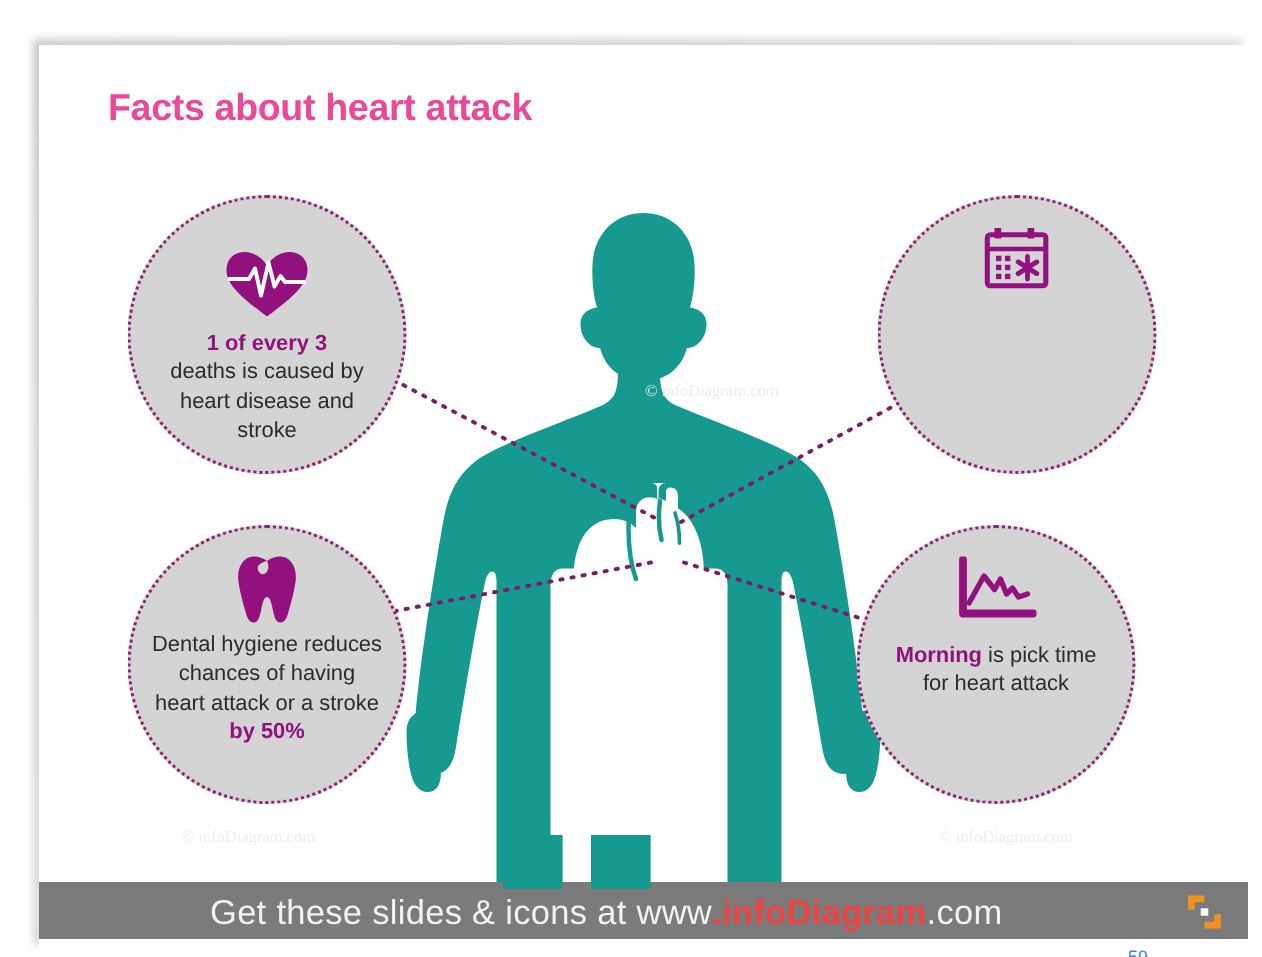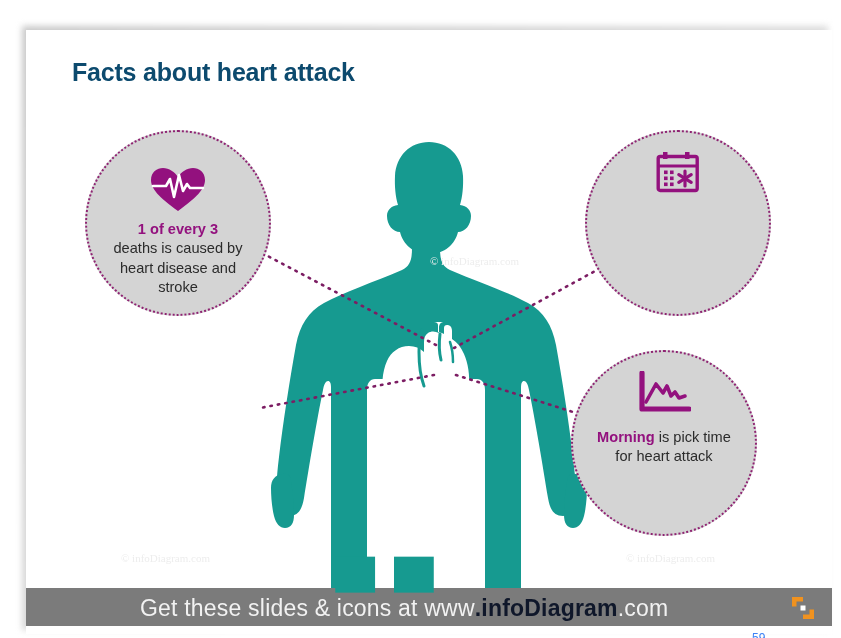--- a/index.html
+++ b/index.html
@@ -47,21 +47,21 @@
     background: #f0a92b;
   }
 
   
   .slide-title {
     position: absolute;
     left: 46px;
     top: 28px;
     font-size: 25px;
     font-weight: bold;
-    color: #0c4a6e;
+    color: #ec4899;
     letter-spacing: -0.2px;
     white-space: nowrap;
   }
 
   
   .figure-layer {
     position: absolute;
     left: 0;
     top: 0;
     width: 806px;
@@ -143,21 +143,21 @@
   }
   .footer-text {
     position: absolute;
     left: 140px;
     top: 595px;
     font-size: 23px;
     color: #f2f2f2;
     letter-spacing: 0.2px;
     white-space: nowrap;
   }
-  .footer-text b { font-weight: bold; color: #0f172a; }
+  .footer-text b { font-weight: bold; color: #ef4444; }
   .footer-page {
     position: absolute;
     left: 752px;
     top: 631px;
     font-size: 12px;
     color: #3b82f6;
   }
   .footer-logo {
     position: absolute;
     left: 790px;
@@ -327,20 +327,46 @@
 
           <g stroke="#93117e" stroke-width="3.2" stroke-linecap="round">
             <line x1="30" y1="21" x2="30" y2="36"></line>
             <line x1="23.8" y1="24.6" x2="36.2" y2="32.4"></line>
             <line x1="23.8" y1="32.4" x2="36.2" y2="24.6"></line>
           </g>
         </svg>
       </div>
     </div>
 
+    <div class="fact-circle c-bl">
+      <div class="fact-icon">
+        <svg width="42" height="46" viewBox="0 0 42 46">
+          <path d="M21 4
+                   C17 1 12 0 8 2
+                   C3 5 1 11 2 18
+                   C3 25 5 32 7 39
+                   C8 43 10 45 12 45
+                   C15 45 16 42 17 37
+                   C18 32 19 28 21 28
+                   C23 28 24 32 25 37
+                   C26 42 27 45 30 45
+                   C32 45 34 43 35 39
+                   C37 32 39 25 40 18
+                   C41 11 39 5 34 2
+                   C30 0 25 1 21 4
+                   C21 4 23 8 21 11
+                   C19 14 16 13 15 10
+                   C14 7 17 5 21 4 Z" fill="#93117e"></path>
+        </svg>
+      </div>
+      <div class="fact-text">
+        <span>Dental hygiene reduces chances of having heart attack or a stroke</span>
+        <span class="hl">by 50%</span>
+      </div>
+    </div>
 
     <div class="fact-circle c-br">
       <div class="fact-icon">
         <svg width="54" height="44" viewBox="0 0 54 44">
           <polyline points="5,2 5,38 52,38" fill="none" stroke="#93117e" stroke-width="5.2" stroke-linecap="round" stroke-linejoin="round"></polyline>
           <polyline points="9,31 19,13 26,22 30,15 34,25 38,21 42,27 48,25" fill="none" stroke="#93117e" stroke-width="3.6" stroke-linecap="round" stroke-linejoin="round"></polyline>
         </svg>
       </div>
       <div class="fact-text">
         <span class="hl">Morning</span>

